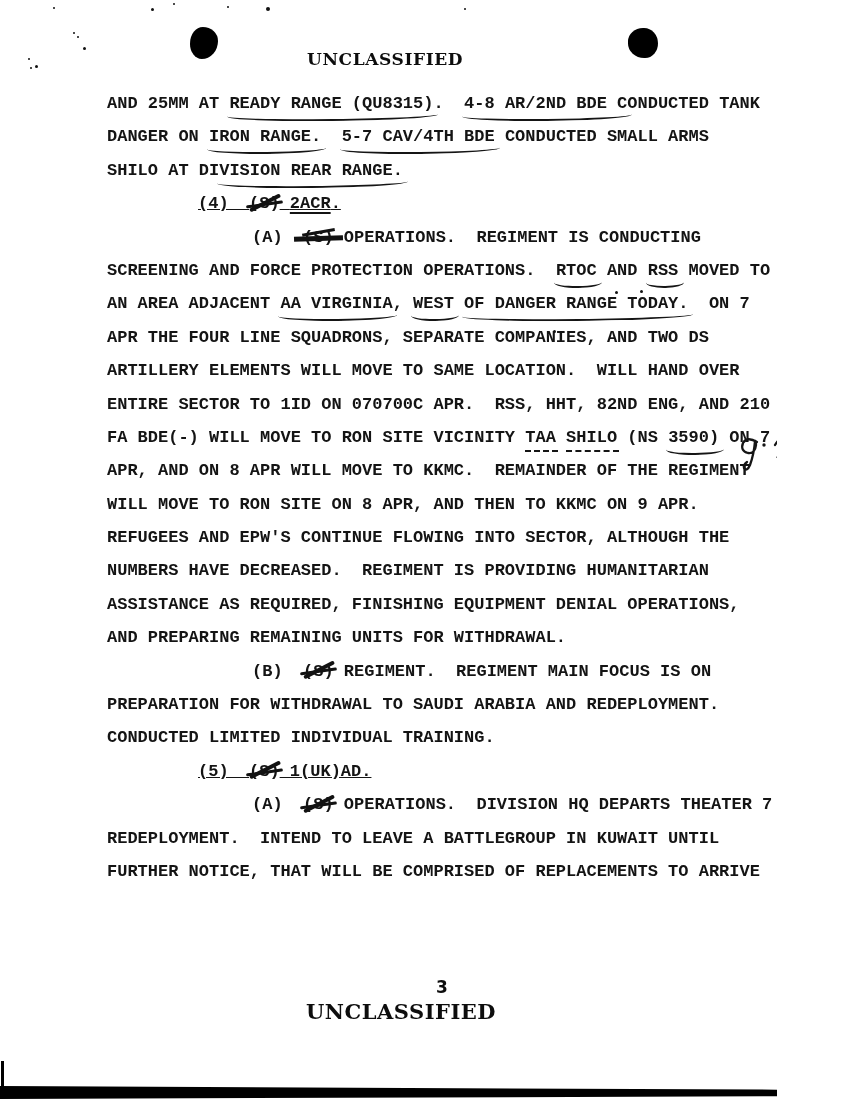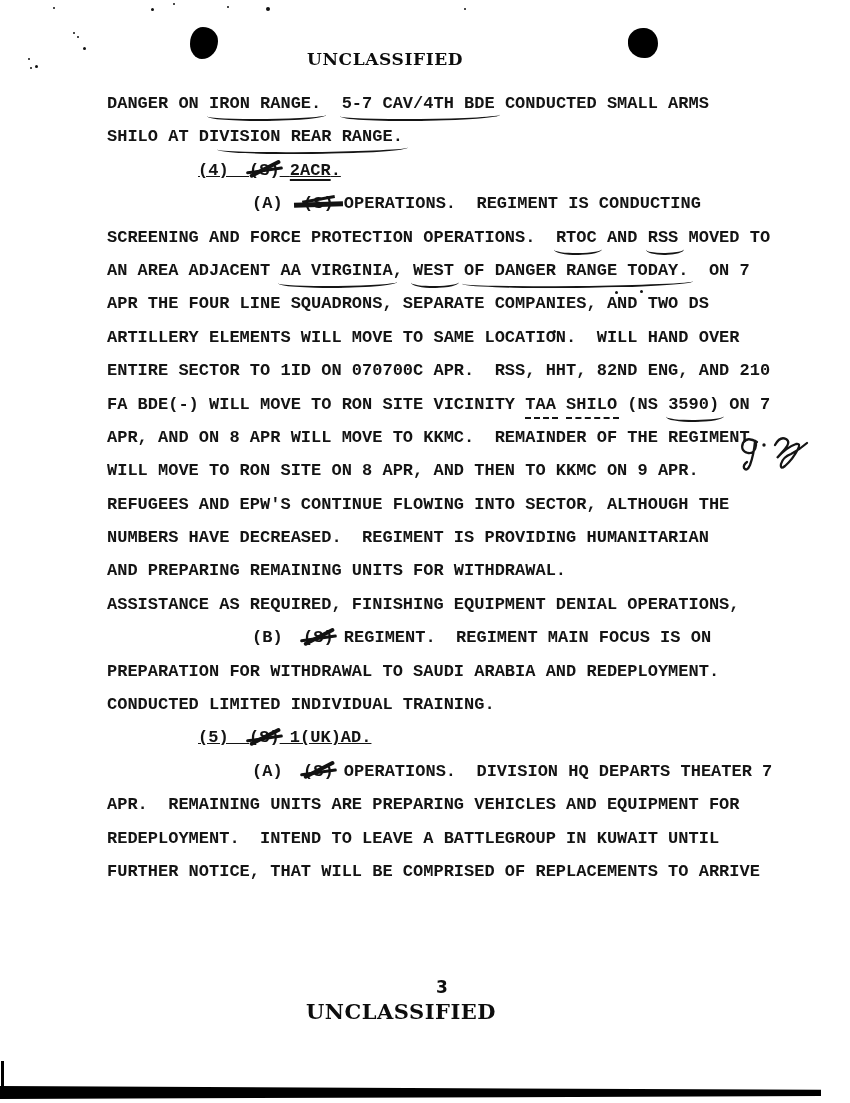--- a/index.html
+++ b/index.html
@@ -1,18 +1,18 @@
 <!DOCTYPE html>
 <html><head>
 <meta charset="utf-8">
 <style>
   html,body { margin:0; padding:0; background:#ffffff; }
   .page {
     position:relative; width:777px; height:1103px; background:#ffffff;
-    overflow:hidden; font-family:"Liberation Mono", monospace; color:#141414;padding-left:44px;
+    overflow:hidden; font-family:"Liberation Mono", monospace; color:#141414;
   }
   
   .hdr-classification {
     position:absolute; left:307px; top:49px;
     font-family:"DejaVu Serif","Liberation Serif",serif;
     font-weight:700; font-size:17px; letter-spacing:0.6px; color:#0d0d0d;
   }
   .ftr-pagenum {
     position:absolute; left:436px; top:977px;
     font-family:"DejaVu Sans","Liberation Sans",sans-serif;
@@ -83,42 +83,42 @@
       <div class="speck" style="left: 640px; top: 290px; width: 3px; height: 3px;"></div>
       <div class="speck" style="left: 553px; top: 330px; width: 3px; height: 3px;"></div>
     </div>
 
   <div class="punch punch-1"></div>
   <div class="punch punch-2"></div>
 
   <div class="hdr-classification">UNCLASSIFIED</div>
 
   <div class="doc-body">
+      <div class="line"><span class="sg-p">AND 25MM AT </span><span class="sg-u">READY RANGE (QU8315)</span><span class="sg-p">.  </span><span class="sg-u">4-8 AR/2ND BDE C</span><span class="sg-p">ONDUCTED TANK</span></div>
       <div class="line"><span class="sg-p">DANGER ON </span><span class="sg-u">IRON RANGE.</span><span class="sg-p">  </span><span class="sg-u">5-7 CAV/4TH BDE</span><span class="sg-p"> CONDUCTED SMALL ARMS</span></div>
       <div class="line"><span class="sg-p">SHILO AT DI</span><span class="sg-u">VISION REAR RANGE.</span></div>
       <div class="line ind-1"><span class="sg-p">(4)  </span><span class="sg-x">(S)</span><span class="sg-p"> </span><span class="sg-t">2ACR</span><span class="sg-p">.</span></div>
       <div class="line ind-2"><span class="sg-p">(A)  </span><span class="sg-b">(S)</span><span class="sg-p"> OPERATIONS.  REGIMENT IS CONDUCTING</span></div>
       <div class="line"><span class="sg-p">SCREENING AND FORCE PROTECTION OPERATIONS.  </span><span class="sg-u">RTOC</span><span class="sg-p"> AND </span><span class="sg-u">RSS</span><span class="sg-p"> MOVED TO</span></div>
       <div class="line"><span class="sg-p">AN AREA ADJACENT </span><span class="sg-u">AA VIRGINIA</span><span class="sg-p">, </span><span class="sg-u">WEST</span><span class="sg-p"> </span><span class="sg-u">OF DANGER RANGE TODAY.</span><span class="sg-p">  ON 7</span></div>
       <div class="line"><span class="sg-p">APR THE FOUR LINE SQUADRONS, SEPARATE COMPANIES, AND TWO DS</span></div>
       <div class="line"><span class="sg-p">ARTILLERY ELEMENTS WILL MOVE TO SAME LOCATION.  WILL HAND OVER</span></div>
       <div class="line"><span class="sg-p">ENTIRE SECTOR TO 1ID ON 070700C APR.  RSS, HHT, 82ND ENG, AND 210</span></div>
       <div class="line"><span class="sg-p">FA BDE(-) WILL MOVE TO RON SITE VICINITY </span><span class="sg-d">TAA</span><span class="sg-p"> </span><span class="sg-d">SHILO</span><span class="sg-p"> (NS </span><span class="sg-u">3590)</span><span class="sg-p"> ON 7</span></div>
       <div class="line"><span class="sg-p">APR, AND ON 8 APR WILL MOVE TO KKMC.  REMAINDER OF THE REGIMENT</span></div>
       <div class="line"><span class="sg-p">WILL MOVE TO RON SITE ON 8 APR, AND THEN TO KKMC ON 9 APR.</span></div>
       <div class="line"><span class="sg-p">REFUGEES AND EPW'S CONTINUE FLOWING INTO SECTOR, ALTHOUGH THE</span></div>
       <div class="line"><span class="sg-p">NUMBERS HAVE DECREASED.  REGIMENT IS PROVIDING HUMANITARIAN</span></div>
+      <div class="line"><span class="sg-p">ASSISTANCE AS REQUIRED, FINISHING EQUIPMENT DENIAL OPERATIONS,</span></div>
       <div class="line"><span class="sg-p">AND PREPARING REMAINING UNITS FOR WITHDRAWAL.</span></div>
-      <div class="line"><span class="sg-p">ASSISTANCE AS REQUIRED, FINISHING EQUIPMENT DENIAL OPERATIONS,</span></div>
       <div class="line ind-2"><span class="sg-p">(B)  </span><span class="sg-x">(S)</span><span class="sg-p"> REGIMENT.  REGIMENT MAIN FOCUS IS ON</span></div>
       <div class="line"><span class="sg-p">PREPARATION FOR WITHDRAWAL TO SAUDI ARABIA AND REDEPLOYMENT.</span></div>
       <div class="line"><span class="sg-p">CONDUCTED LIMITED INDIVIDUAL TRAINING.</span></div>
       <div class="line ind-1"><span class="sg-p">(5)  </span><span class="sg-x">(S)</span><span class="sg-p"> 1(UK)AD.</span></div>
       <div class="line ind-2"><span class="sg-p">(A)  </span><span class="sg-x">(S)</span><span class="sg-p"> OPERATIONS.  DIVISION HQ DEPARTS THEATER 7</span></div>
-      <div class="line"><span class="sg-p">APR.  REMAINING UNITS ARE PREPARING VEHICLES AND EQUIPMENT FOR</span></div>
       <div class="line"><span class="sg-p">REDEPLOYMENT.  INTEND TO LEAVE A BATTLEGROUP IN KUWAIT UNTIL</span></div>
       <div class="line"><span class="sg-p">FURTHER NOTICE, THAT WILL BE COMPRISED OF REPLACEMENTS TO ARRIVE</span></div>
     </div>
 
   <div class="handwritten" aria-label="g.2p">
     <svg width="82" height="52" viewBox="0 0 82 52">
       <g fill="none" stroke="#151515" stroke-width="2.3" stroke-linecap="round">
         <path d="M24 11 Q14 5 10 12 Q7 20 15 22 Q22 23 23 14 Q23 9 22 10 Q21 23 17 34 Q14 41 11 37 Q10 34 14 31"></path>
         <path d="M42 14 Q47 5 53 8 Q58 11 52 18 L44 27 Q54 16 63 13 Q68 12 65 18 Q60 28 52 35 Q47 39 48 33 Q50 26 58 23 Q66 19 74 12"></path>
       </g>

